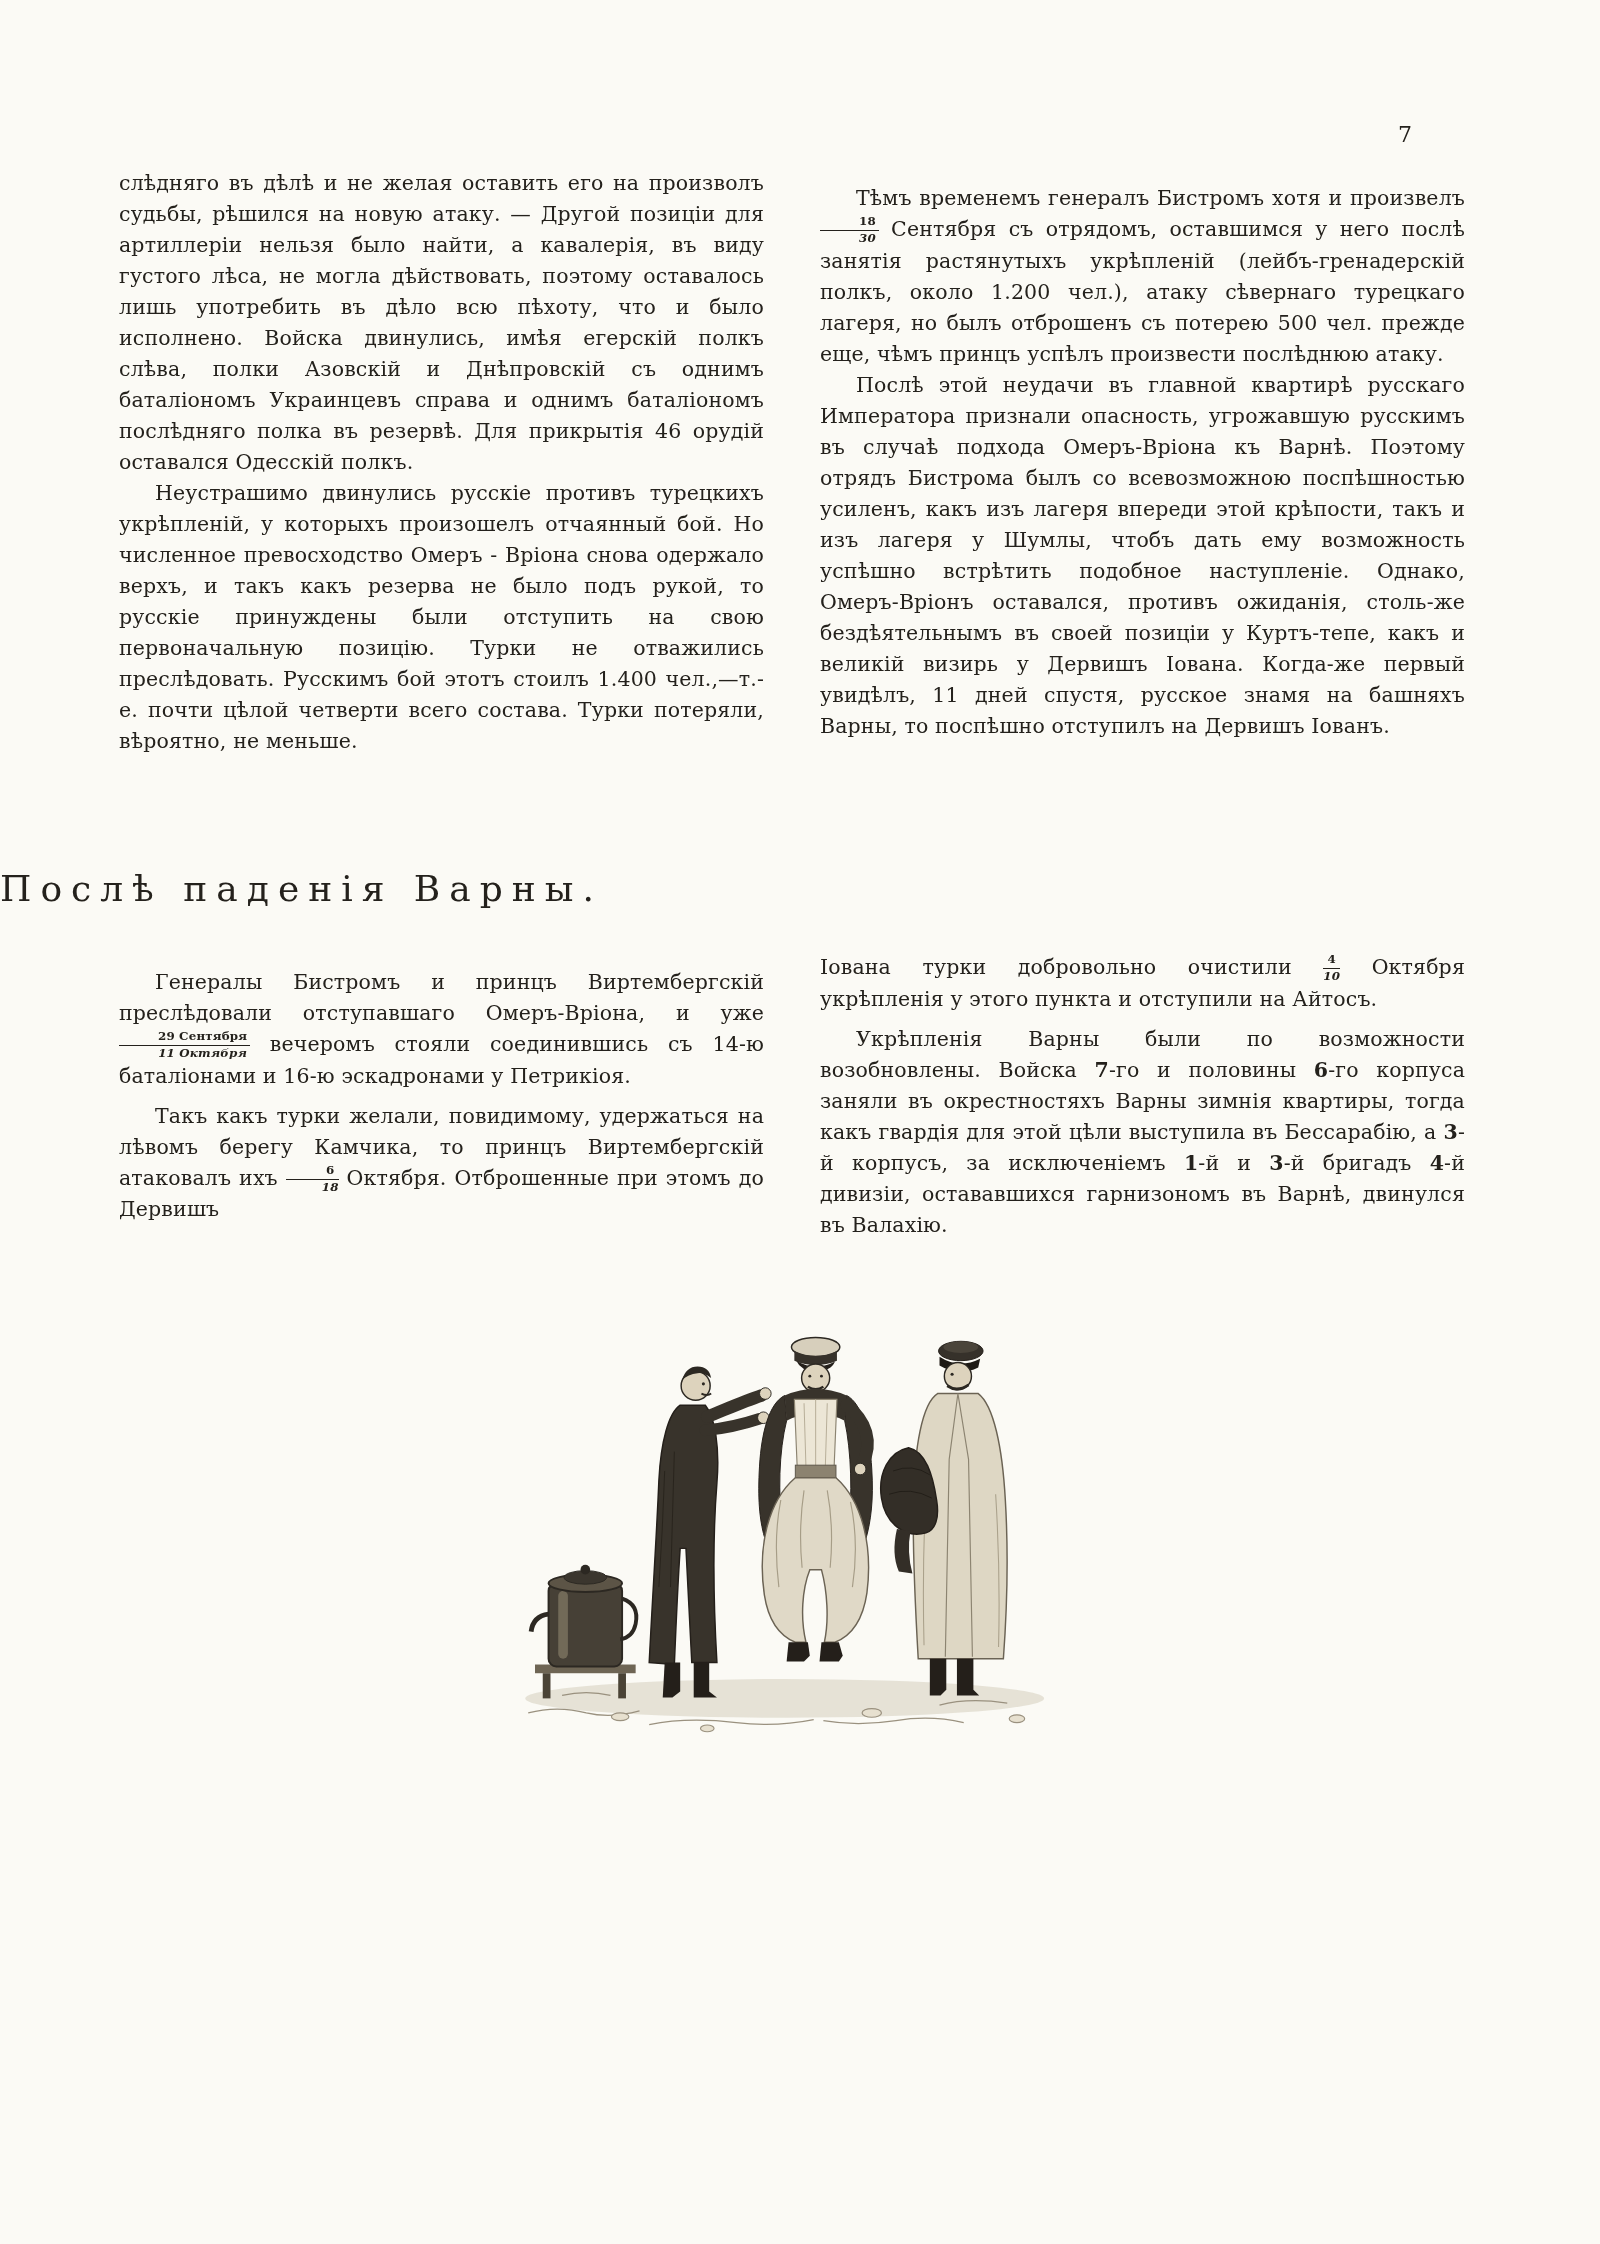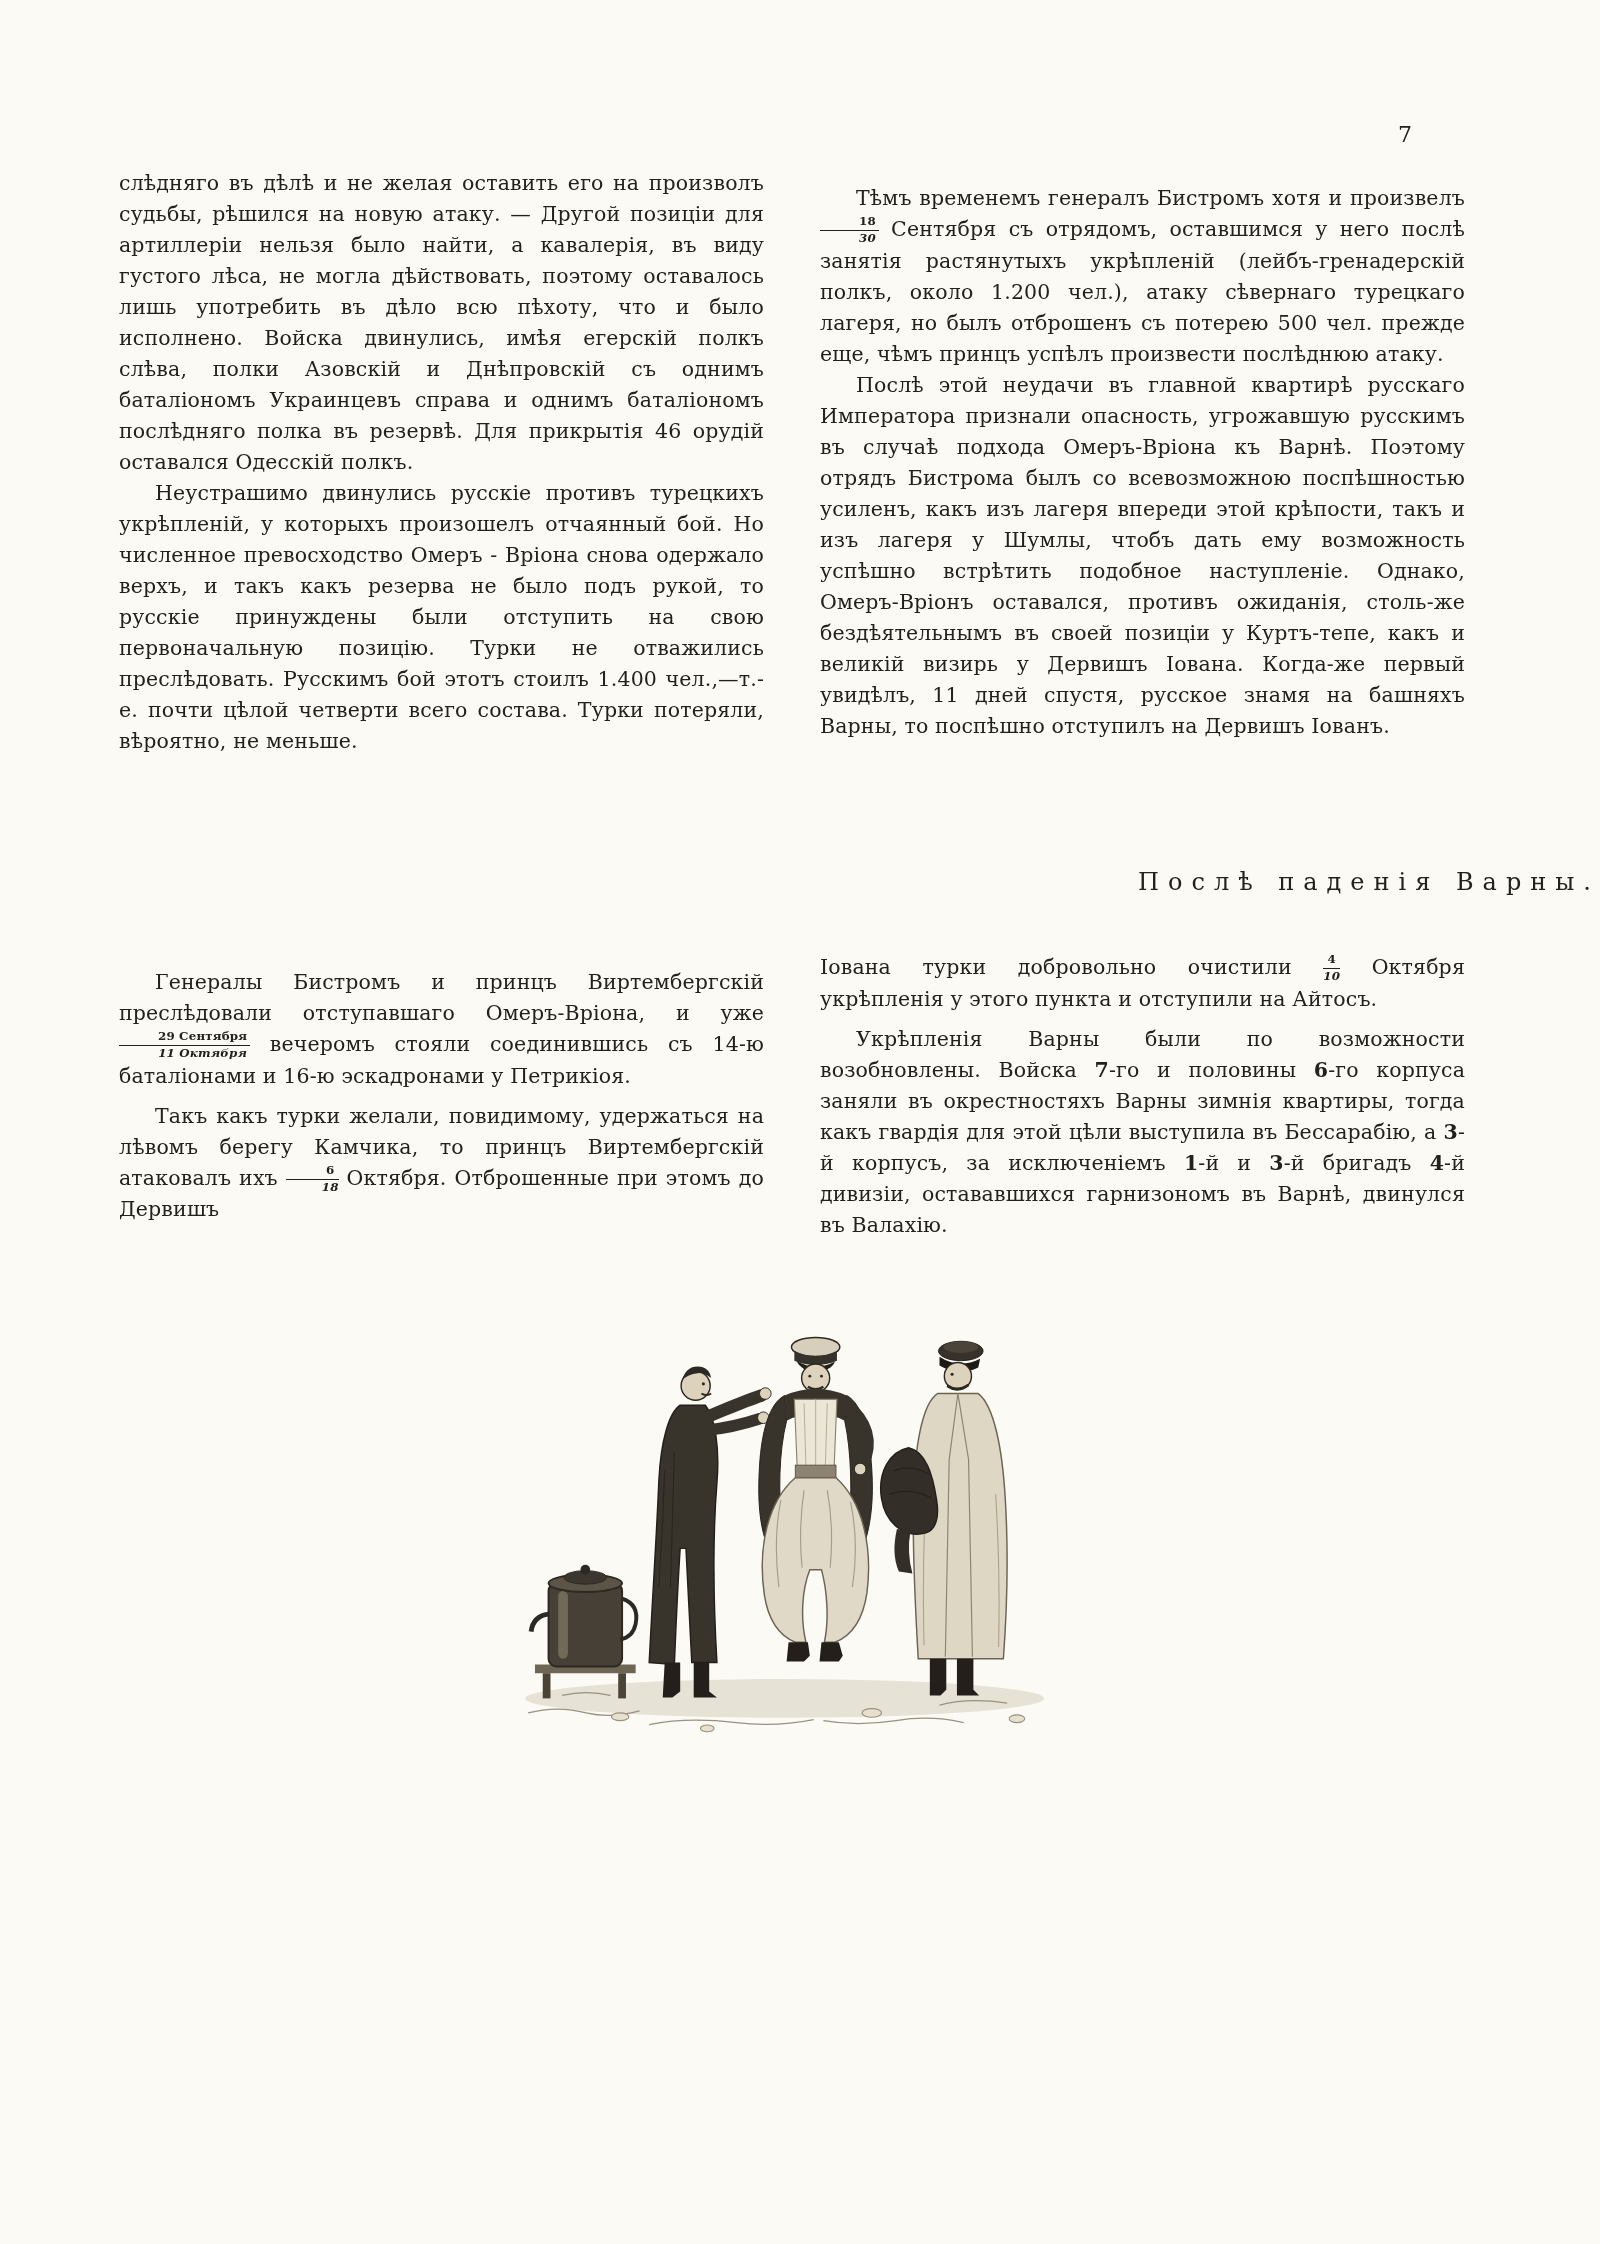--- a/index.html
+++ b/index.html
@@ -54,22 +54,22 @@
     font-weight: bold;
     line-height: 1.15;
     text-align: center;
   }
   .frac .ft { display: block; border-bottom: 1.5px solid currentColor; padding: 0 3px 1px 3px; }
   .frac .fb { display: block; padding-top: 1px; font-style: italic; }
   h1.heading {
     position: absolute;
     top: 868px; left: 0; right: 0;
     margin: 0;
-    text-align: right;
-    font-size: 24px;
+    text-align: left;
+    font-size: 36px;
     font-weight: 400;
     letter-spacing: 9px;
   }
   figure.illustration {
     position: absolute;
     top: 1258px; left: 0; right: 0;
     margin: 0;
     display: flex;
     justify-content: center;
   }

